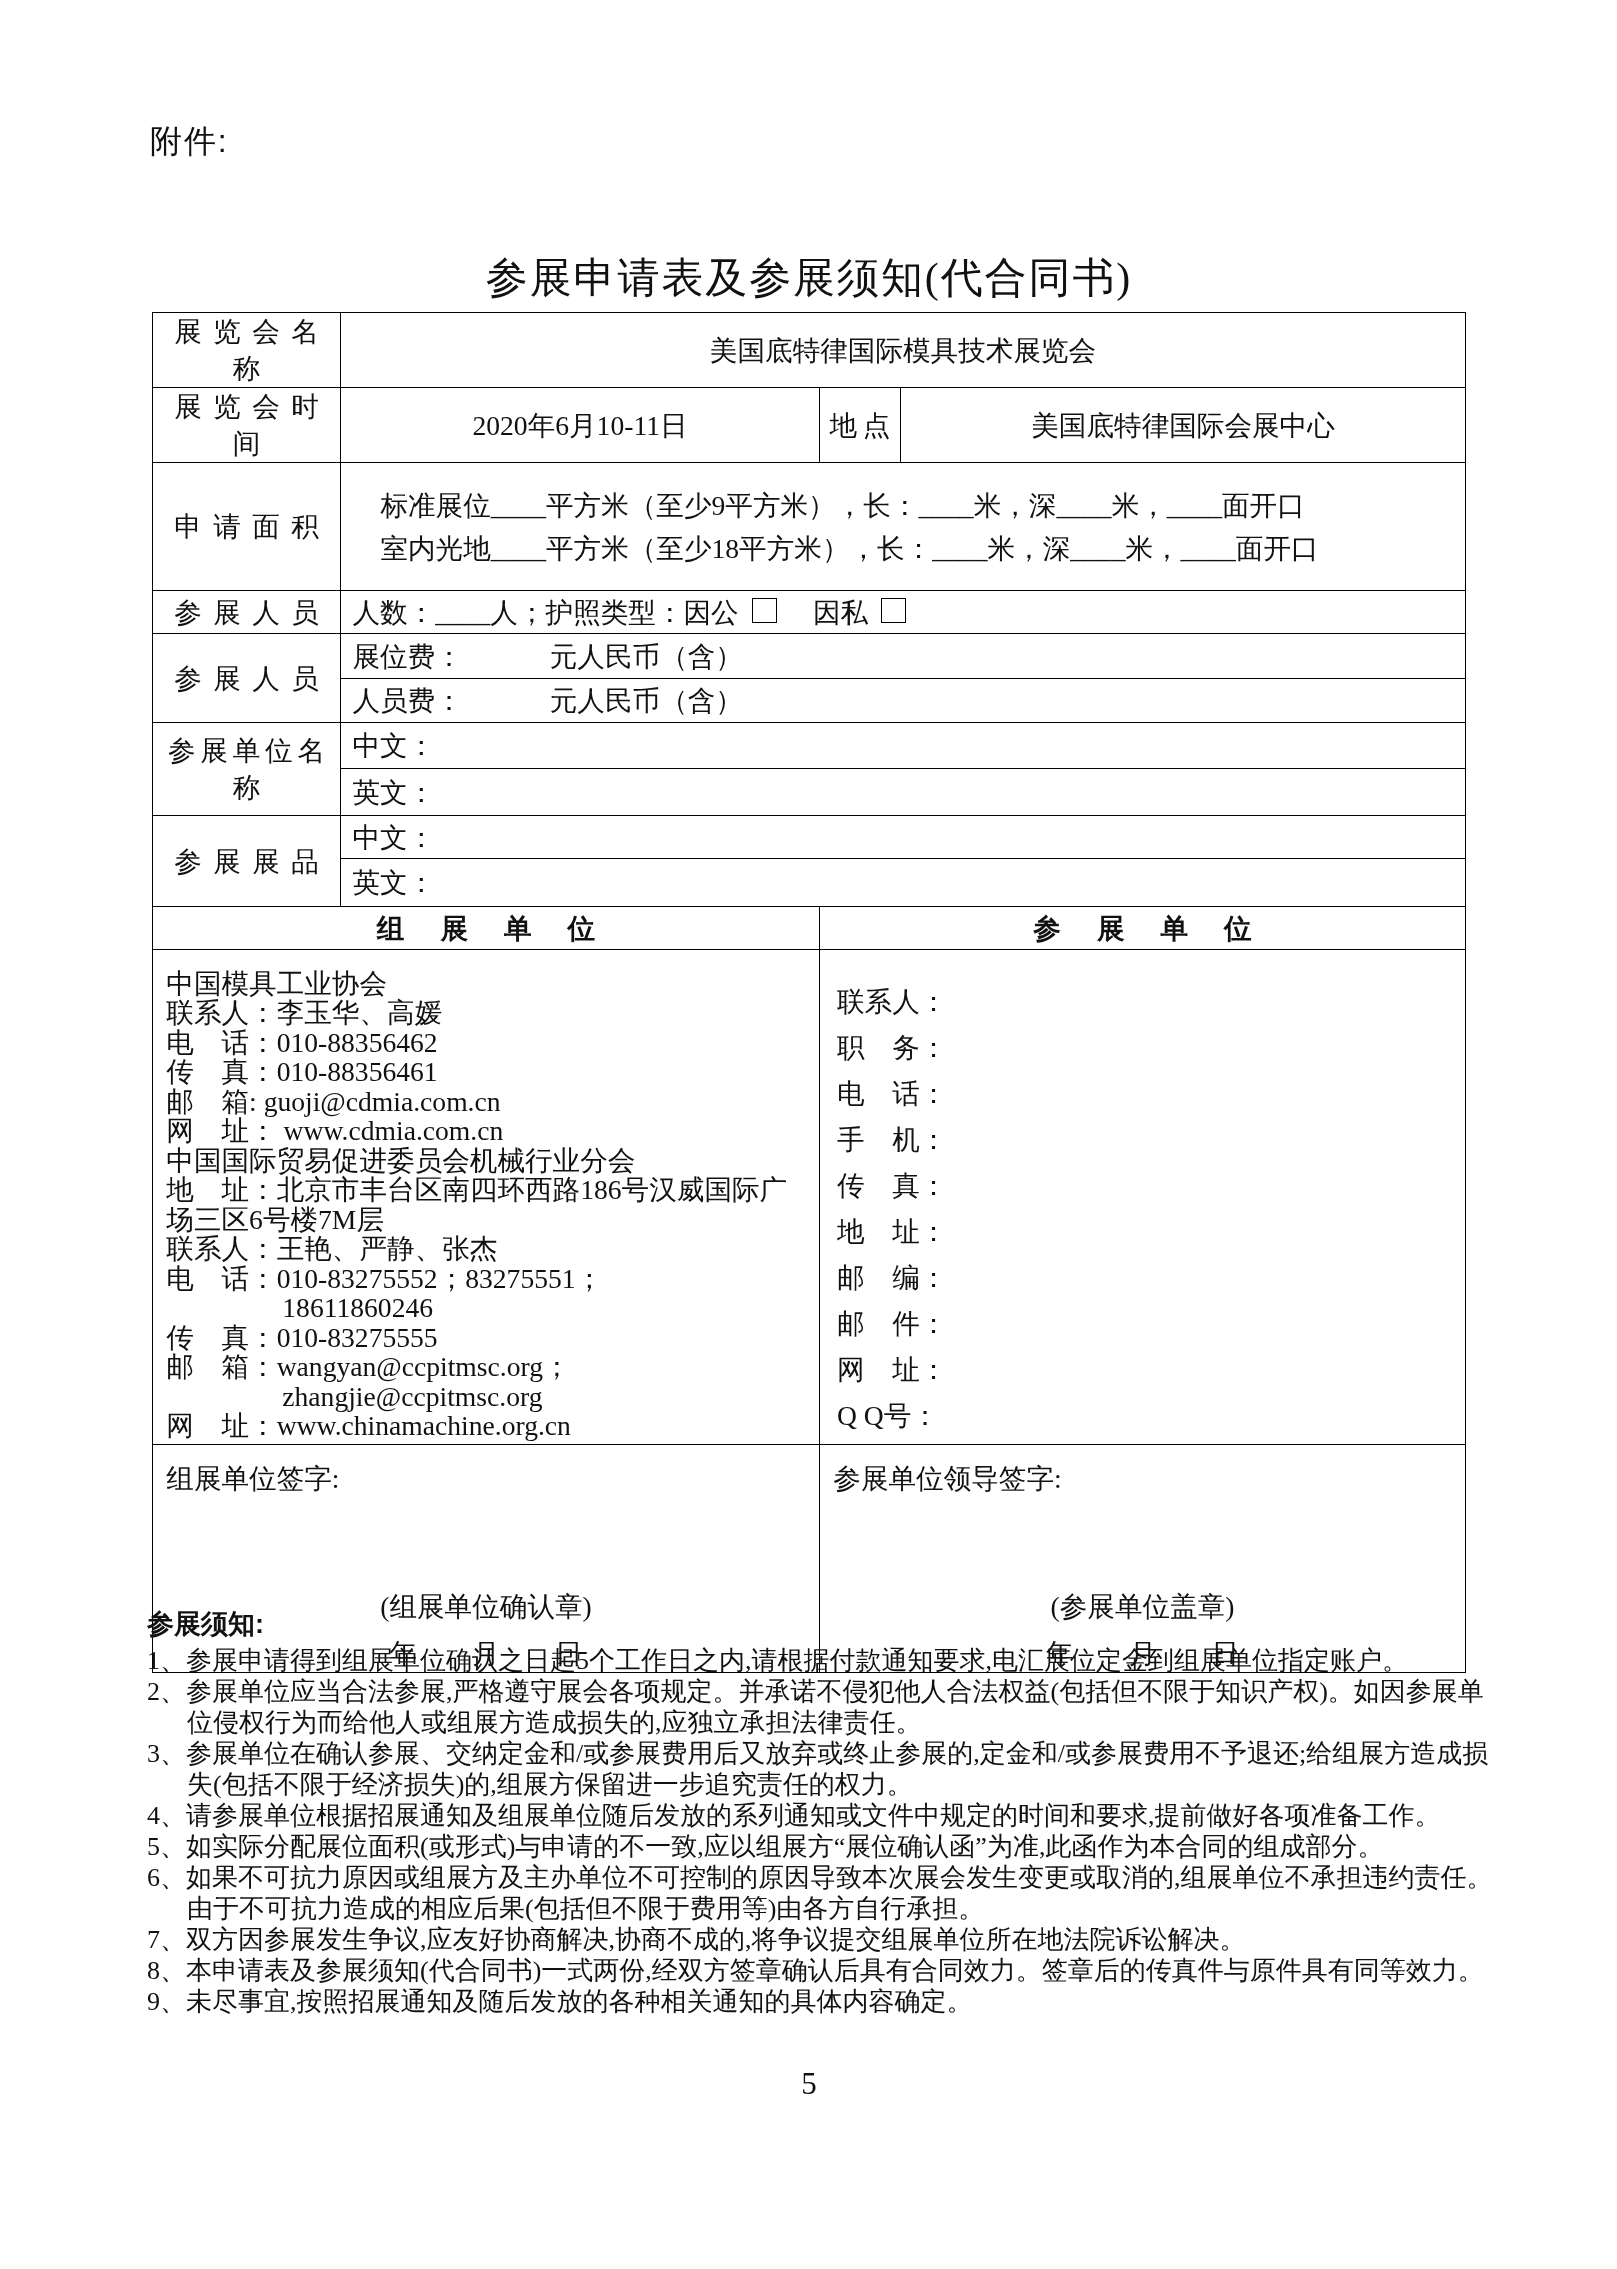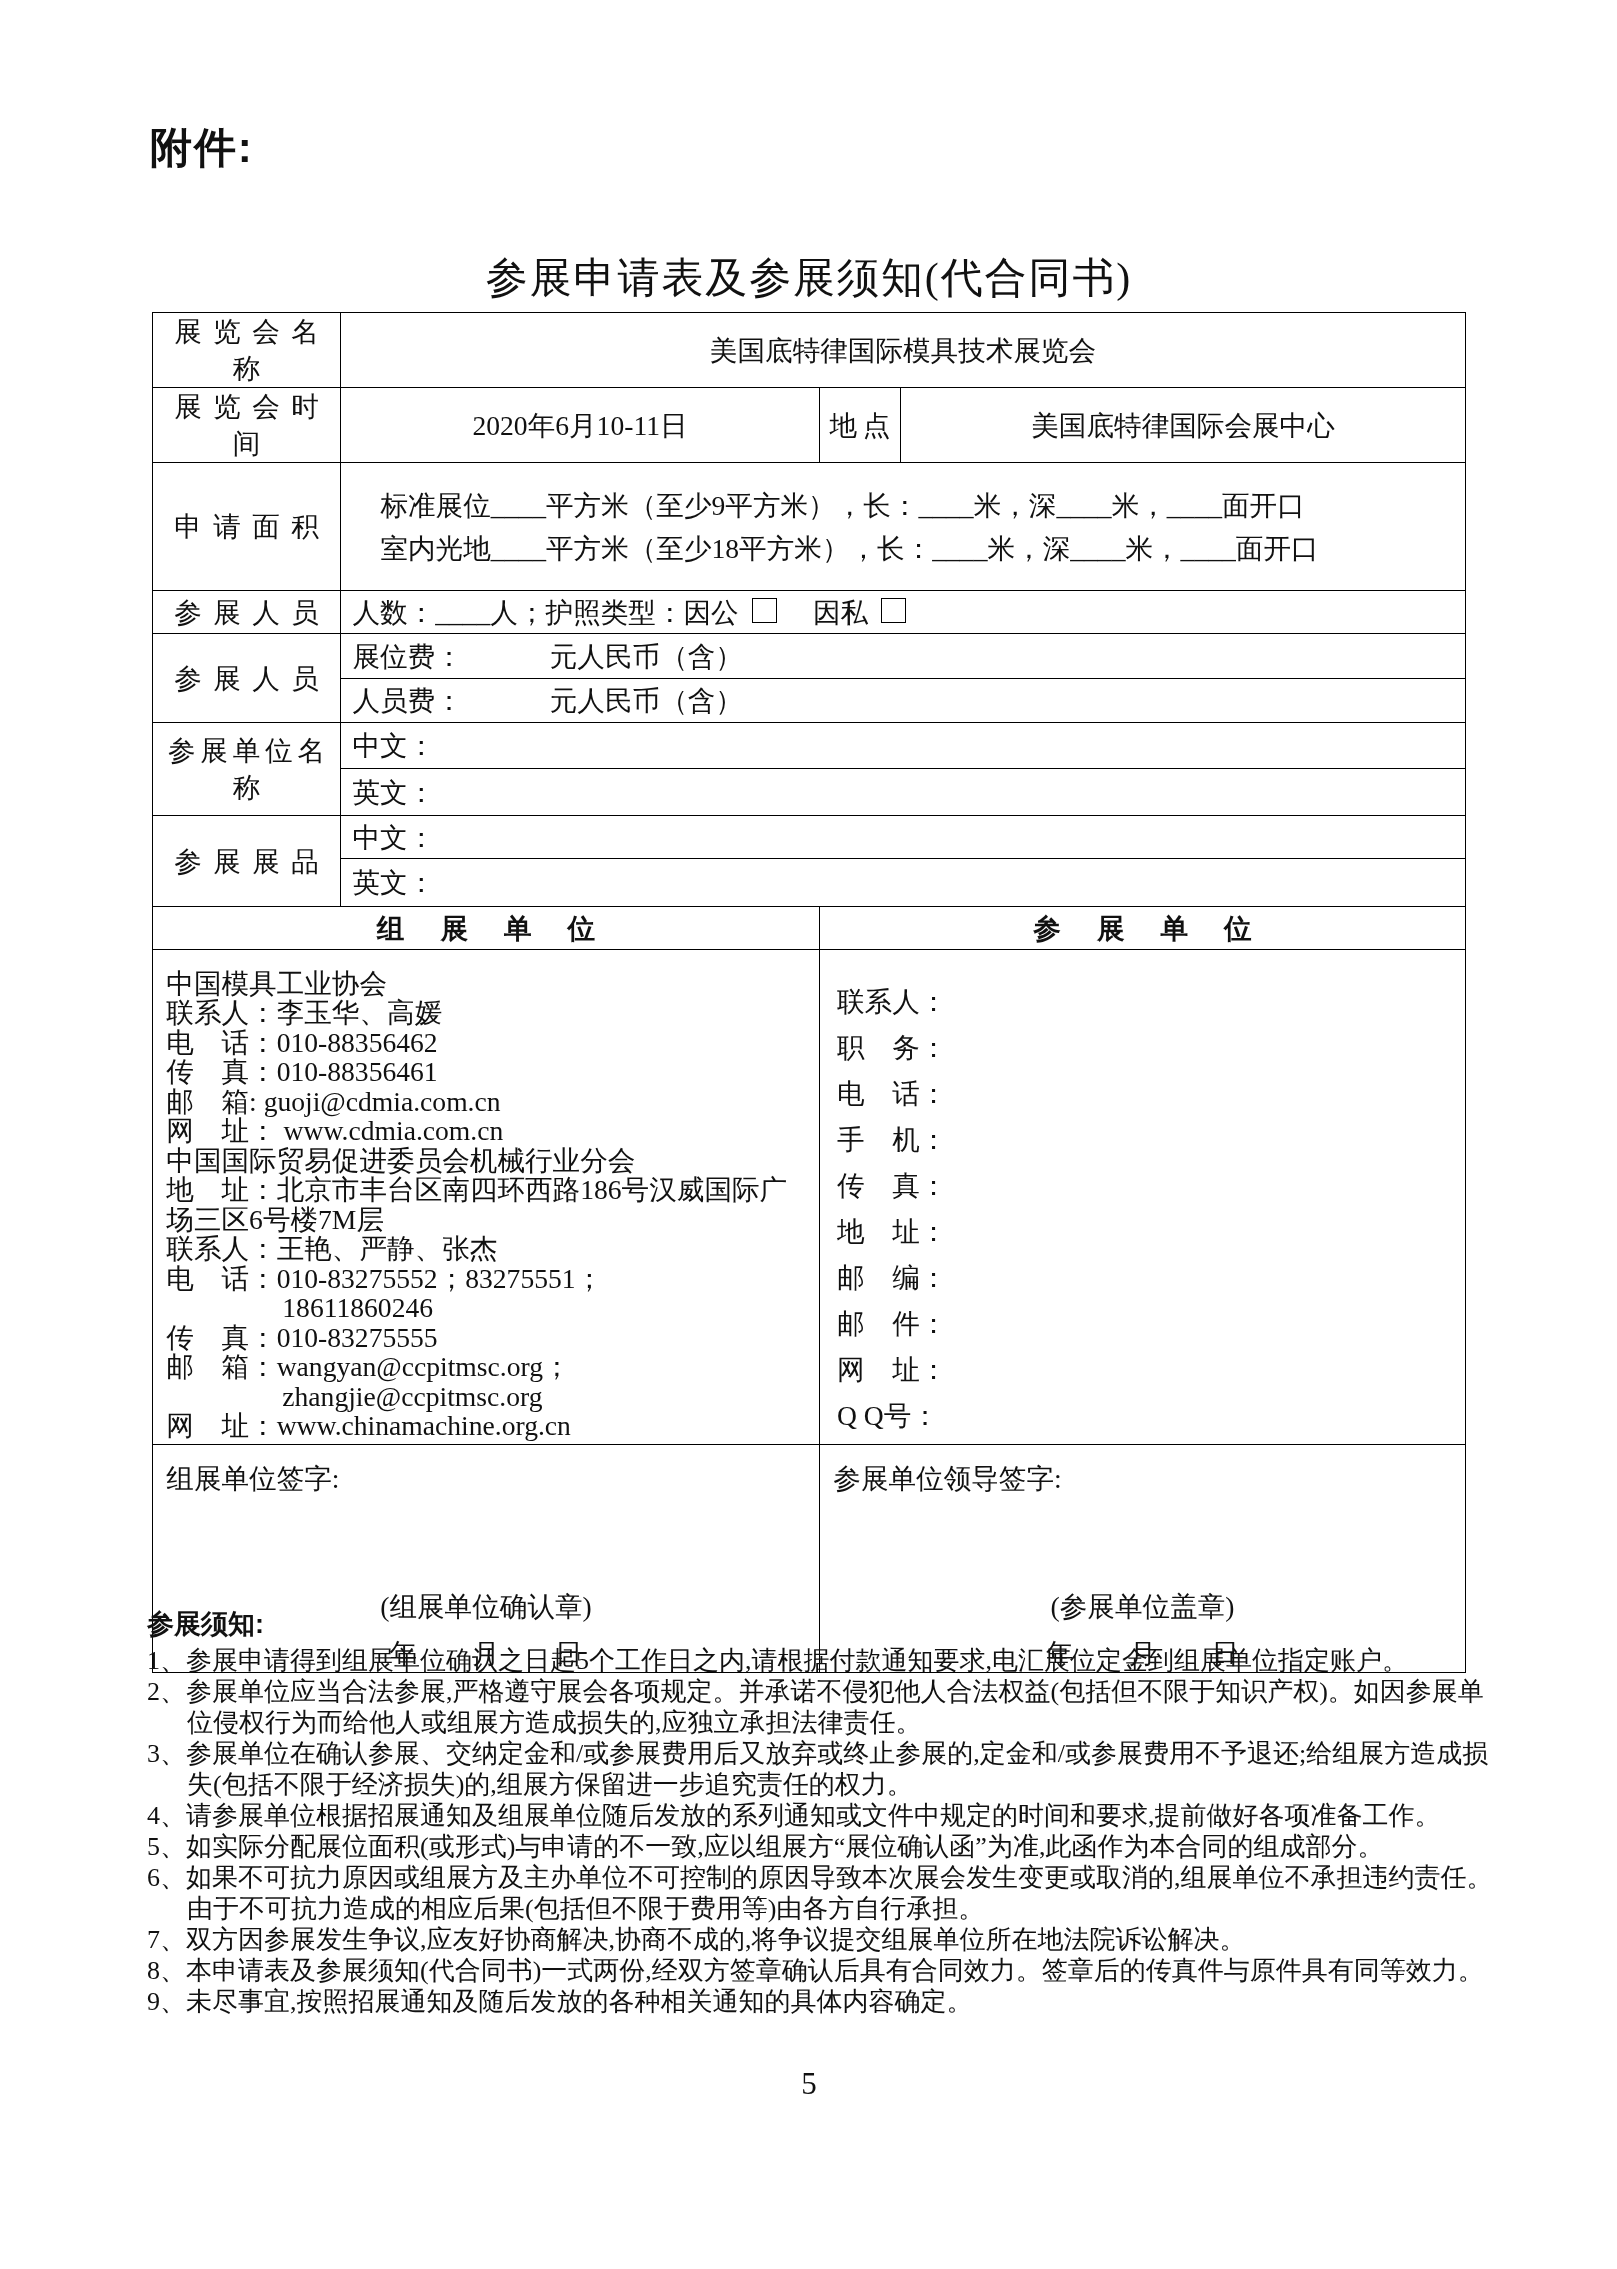--- a/index.html
+++ b/index.html
@@ -7,21 +7,21 @@
   body {
     width: 1618px; height: 2269px;
     font-family: "Liberation Serif", "DejaVu Serif", serif;
     color: #111;
   }
   .page { position: relative; width: 1618px; height: 2269px; background: #fff; overflow: hidden; }
 
   .attachment {
     position: absolute; left: 150px; top: 120px;
     font-family: "Liberation Sans", "DejaVu Sans", sans-serif;
-    font-weight: bold; font-size: 42px; letter-spacing: 1.9px;
+    font-weight: normal; font-size: 32px; letter-spacing: 1.9px;
   }
   .title {
     position: absolute; top: 250px; left: 0; width: 1618px;
     text-align: center; font-size: 42px; letter-spacing: 1.9px;
   }
 
   table.form {
     position: absolute; left: 152px; top: 312px;
     width: 1313px; border-collapse: collapse; table-layout: fixed;
   }

